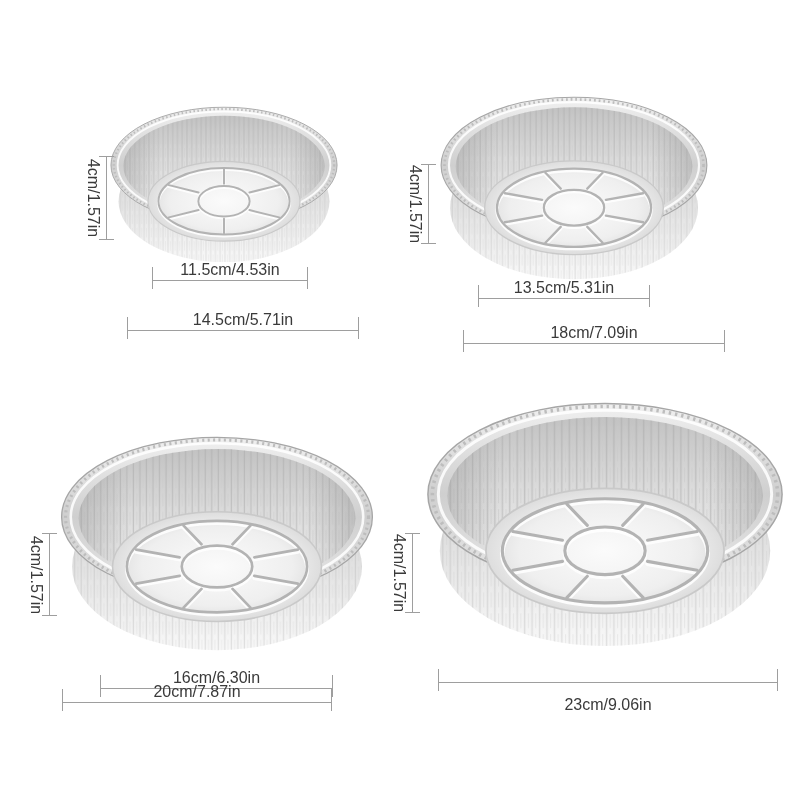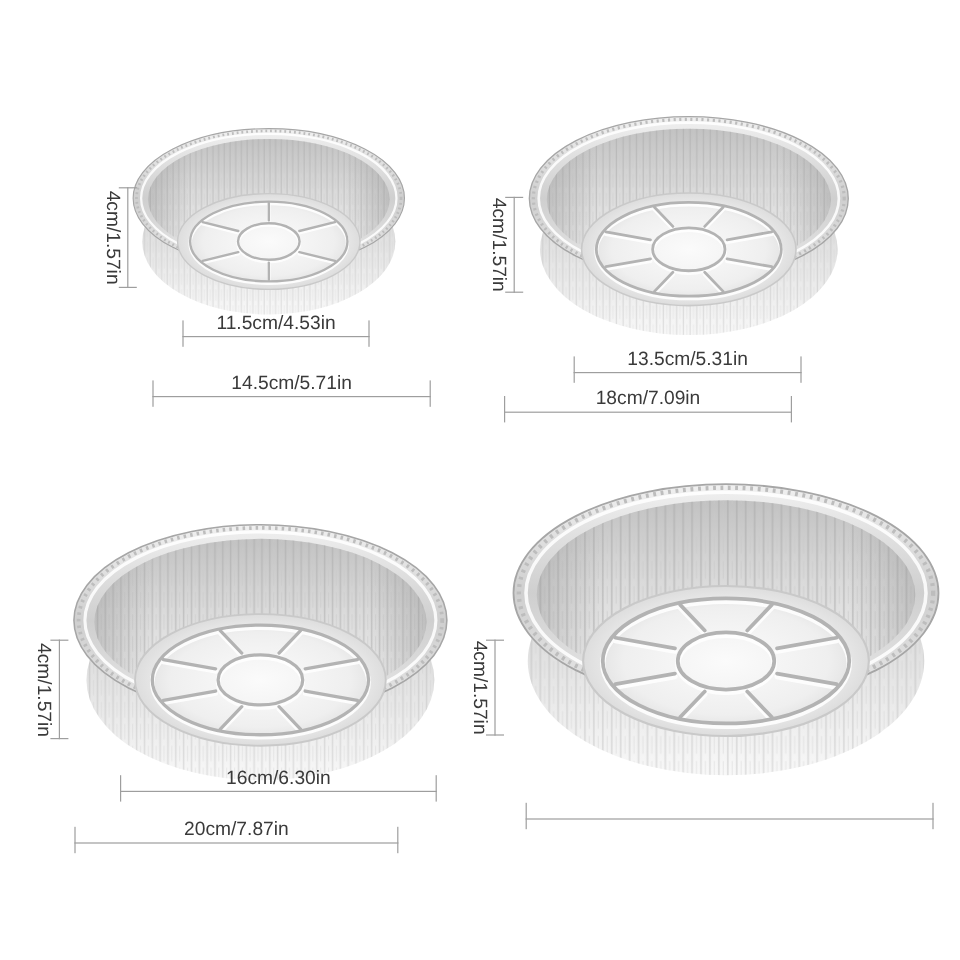--- a/index.html
+++ b/index.html
@@ -137,47 +137,47 @@
   <svg class="pan" style="left:440px;top:96px" width="268" height="190" viewBox="0 0 240 170">
       <use href="#pan8"></use>
     </svg>
 
   <div class="vdim" style="left:428px;top:164px;height:80px">
     <span class="tickh t"></span>
     <span class="tickh b"></span>
     <span class="lbl">4cm/1.57in</span>
   </div>
 
-  <div class="hdim" style="left:478px;top:290px;width:190px">
+  <div class="hdim" style="left:478px;top:278px;width:172px">
     <div class="lbl">13.5cm/5.31in</div>
     <div class="line">
       <span class="tickv l"></span>
       <span class="tickv r"></span>
     </div>
   </div>
 
-  <div class="hdim" style="left:420px;top:323px;width:240px">
+  <div class="hdim" style="left:463px;top:323px;width:262px">
     <div class="lbl">18cm/7.09in</div>
     <div class="line">
       <span class="tickv l"></span>
       <span class="tickv r"></span>
     </div>
   </div>
 
   <svg class="pan" style="left:60px;top:436px" width="314" height="222" viewBox="0 0 240 170">
       <use href="#pan8"></use>
     </svg>
 
   <div class="vdim" style="left:49px;top:533px;height:83px">
     <span class="tickh t"></span>
     <span class="tickh b"></span>
     <span class="lbl">4cm/1.57in</span>
   </div>
 
-  <div class="hdim" style="left:100px;top:639px;width:264px">
+  <div class="hdim" style="left:100px;top:668px;width:233px">
     <div class="lbl">16cm/6.30in</div>
     <div class="line">
       <span class="tickv l"></span>
       <span class="tickv r"></span>
     </div>
   </div>
 
   <div class="hdim" style="left:62px;top:682px;width:270px">
     <div class="lbl">20cm/7.87in</div>
     <div class="line">
@@ -194,15 +194,16 @@
     <span class="tickh t"></span>
     <span class="tickh b"></span>
     <span class="lbl">4cm/1.57in</span>
   </div>
 
   <div class="hdim below" style="left:438px;top:682px;width:340px">
     <div class="line">
       <span class="tickv l"></span>
       <span class="tickv r"></span>
     </div>
+    <div class="lbl">23cm/9.06in</div>
   </div>
 
 </div>
 
 </body></html>

